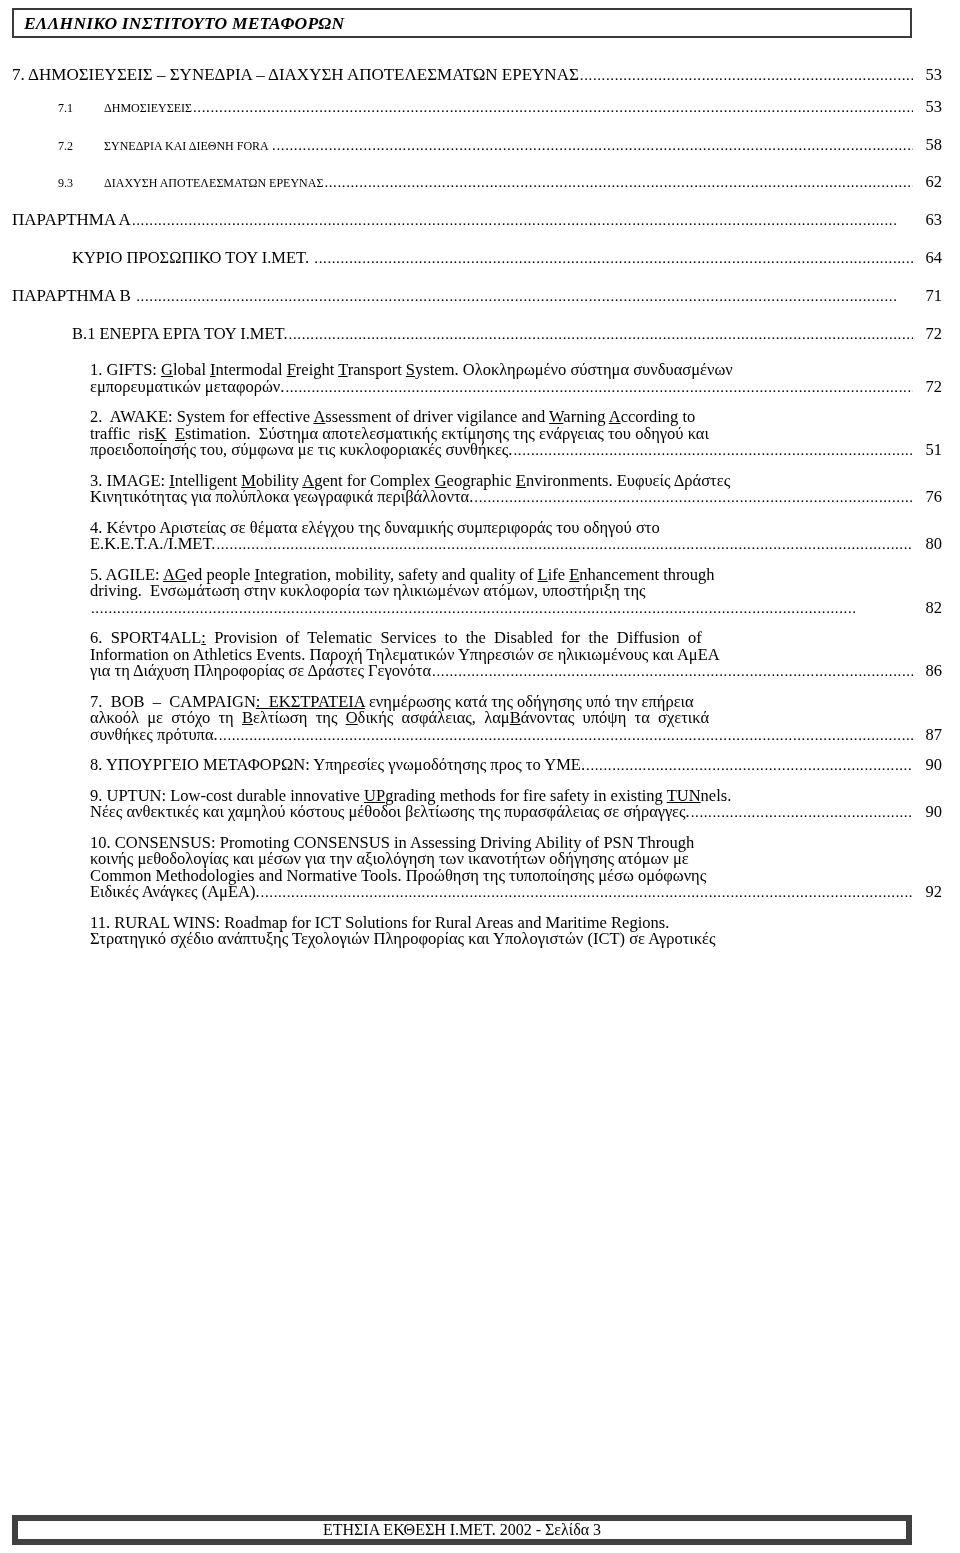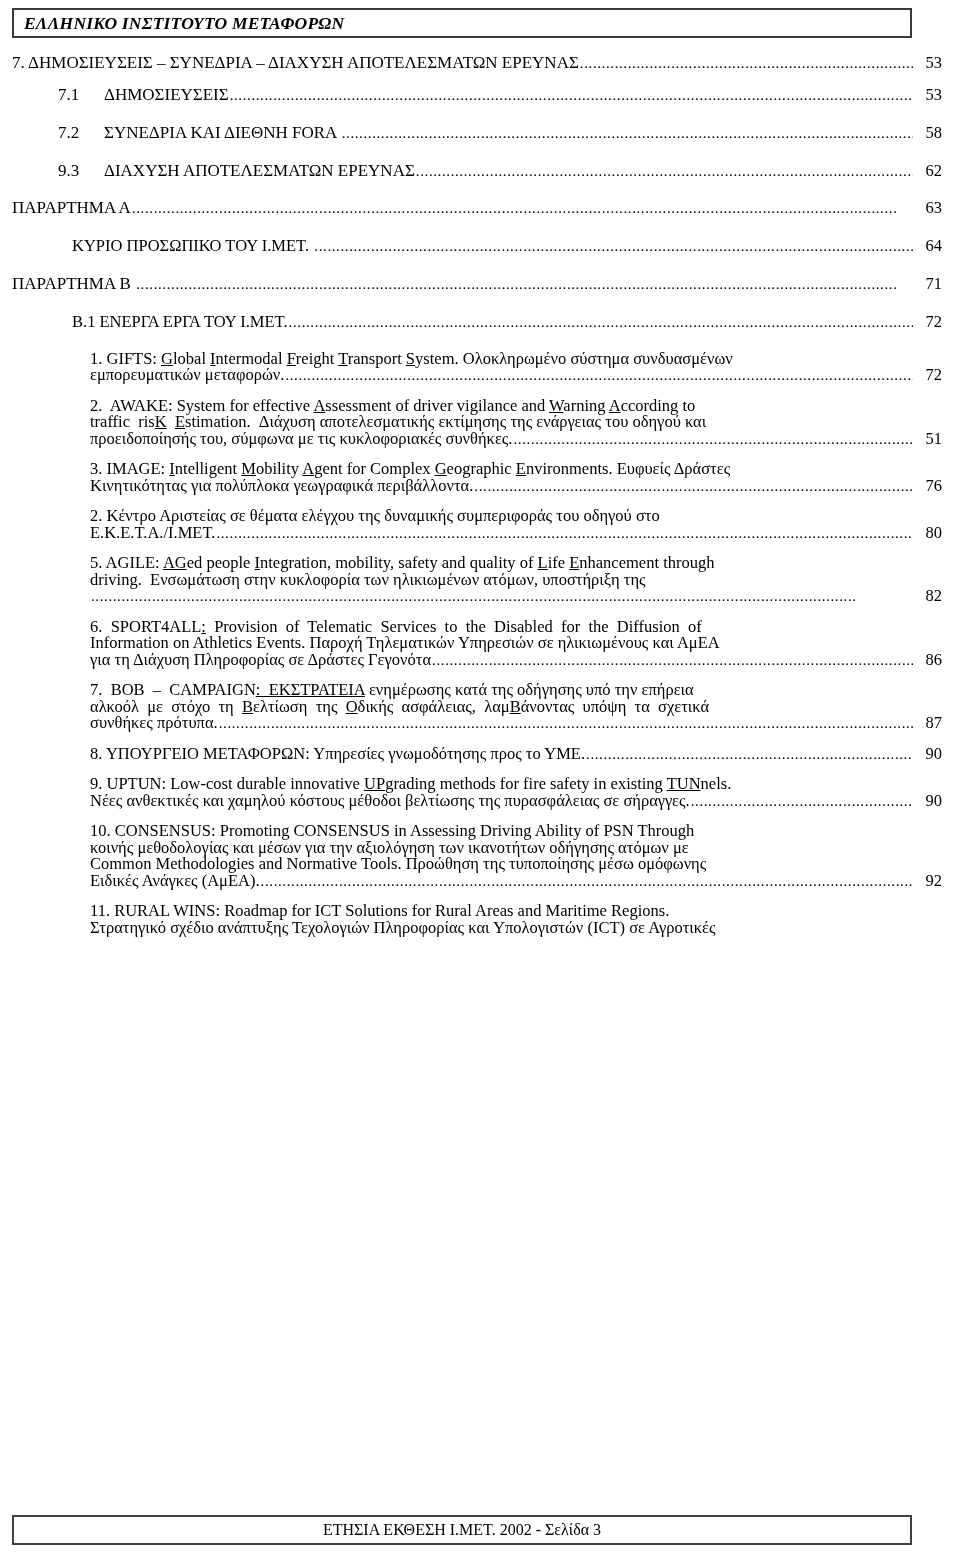--- a/index.html
+++ b/index.html
@@ -44,36 +44,36 @@
     white-space: nowrap;
   }
 
   
   .footer-box {
     position: absolute;
     left: 12px;
     bottom: 8px;
     width: 900px;
     height: 30px;
-    border: 2px solid #404040;
+    border: 6px solid #404040;
     box-sizing: border-box;
     display: flex;
     align-items: center;
     justify-content: center;
   }
   .footer-title {
     font-size: 16px;
     white-space: nowrap;
   }
 
   
   .toc {
     position: absolute;
     left: 0;
-    top: 48px;
+    top: 60px;
     width: 960px;
   }
 
   .toc-entry {
     position: relative;
     box-sizing: border-box;
     font-size: 16.5px;
     line-height: 1.05;
   }
 
@@ -106,21 +106,21 @@
     min-width: 24px;
     padding-left: 4px;
   }
 
   
   .lvl1 { padding-left: 12px; padding-right: 18px; }
   .lvl1 .lbl { font-size: 17px; }
 
   
   .lvl2 { padding-left: 58px; padding-right: 18px; }
-  .lvl2 .lbl { font-size: 17px; }
+  .lvl2 .lbl { font-size: 12px; }
   .lvl2 .num { display: inline-block; width: 46px; }
 
   
   .annexsub { padding-left: 72px; padding-right: 18px; }
 
   
   .proj {
     padding-left: 90px;
     padding-right: 18px;
     text-align: justify;
@@ -231,41 +231,41 @@
       <div class="lastline">
         <span class="lbl">εμπορευματικών μεταφορών.</span>
         <span class="leader">................................................................................................................................................................................</span>
         <span class="pg">72</span>
       </div>
     </div>
     <div class="sp-sm"></div>
 
     <div class="toc-entry proj">
       <p style="text-align:justify;">2.&nbsp; AWAKE: System for effective <u>A</u>ssessment of driver vigilance and <u>W</u>arning <u>A</u>ccording to</p>
-      <p style="text-align:justify;">traffic&nbsp; ris<u>K</u>&nbsp; <u>E</u>stimation.&nbsp; <span>Διάχυση αποτελεσματικής εκτίμησης της ενάργειας του οδηγού και</span></p>
+      <p style="text-align:justify;">traffic&nbsp; ris<u>K</u>&nbsp; <u>E</u>stimation.&nbsp; <span>Σύστημα αποτελεσματικής εκτίμησης της ενάργειας του οδηγού και</span></p>
       <div class="lastline">
         <span class="lbl">προειδοποίησής του, σύμφωνα με τις κυκλοφοριακές συνθήκες.</span>
         <span class="leader">................................................................................................................................................................................</span>
         <span class="pg">51</span>
       </div>
     </div>
     <div class="sp-sm"></div>
 
     <div class="toc-entry proj">
       <p>3. IMAGE: <u>I</u>ntelligent <u>M</u>obility <u>A</u>gent for Complex <u>G</u>eographic <u>E</u>nvironments. <span>Ευφυείς Δράστες</span></p>
       <div class="lastline">
         <span class="lbl">Κινητικότητας για πολύπλοκα γεωγραφικά περιβάλλοντα.</span>
         <span class="leader">................................................................................................................................................................................</span>
         <span class="pg">76</span>
       </div>
     </div>
     <div class="sp-sm"></div>
 
     <div class="toc-entry proj">
-      <p>2.  Κέντρο  Αριστείας  σε  θέματα  ελέγχου  της  δυναμικής  συμπεριφοράς  του  οδηγού  στο</p>
+      <p>4.  Κέντρο  Αριστείας  σε  θέματα  ελέγχου  της  δυναμικής  συμπεριφοράς  του  οδηγού  στο</p>
       <div class="lastline">
         <span class="lbl">Ε.Κ.Ε.Τ.Α./Ι.ΜΕΤ.</span>
         <span class="leader">................................................................................................................................................................................</span>
         <span class="pg">80</span>
       </div>
     </div>
     <div class="sp-sm"></div>
 
     <div class="toc-entry proj">
       <p>5. AGILE: <u>AG</u>ed people <u>I</u>ntegration, mobility, safety and quality of <u>L</u>ife <u>E</u>nhancement through</p>

